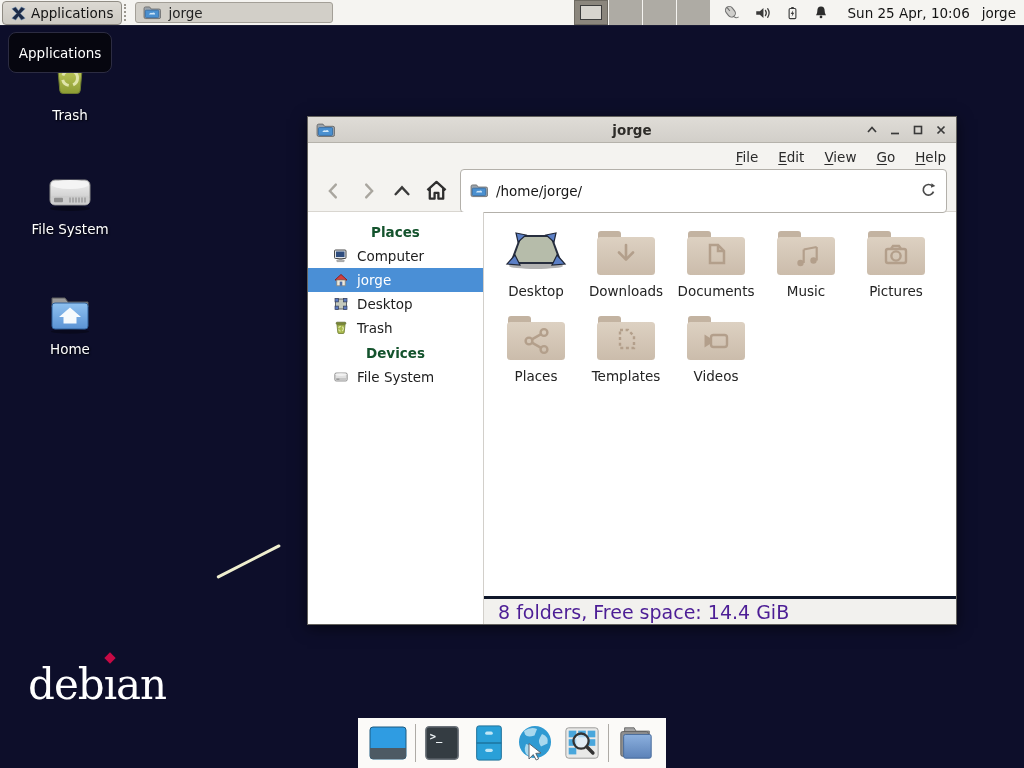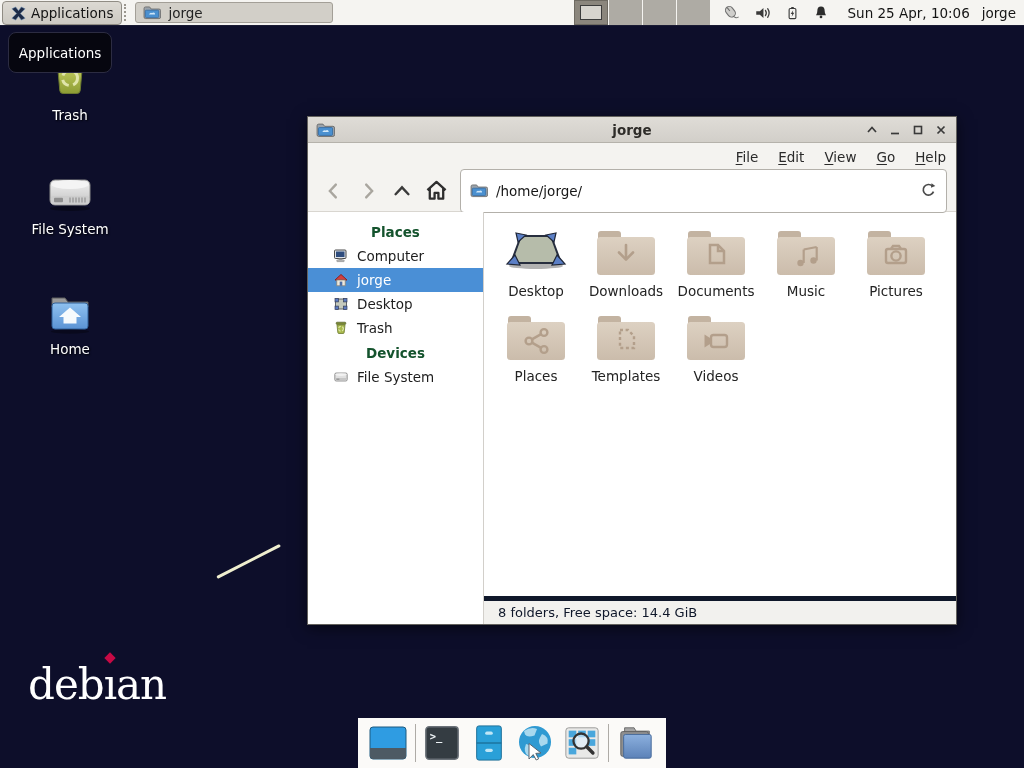--- a/index.html
+++ b/index.html
@@ -120,22 +120,22 @@
   .file-area {
     flex:1; padding:14px 0 0 7px;
     display:flex; flex-wrap:wrap; align-content:flex-start;
   }
   .file-item {
     width:86px; margin:0 2px 12px 2px;
     display:flex; flex-direction:column; align-items:center; color:#232323;
   }
   .file-item .flabel { margin-top:3px; }
   .statusbar {
-    height:28px; background:#f2f1ee; border-top:5px solid #0f172a;
-    display:flex; align-items:center; padding-left:14px; color:#0f172a; font-size:13px;
+    height:28px; background:#f2f1ee; border-top:3px solid #0f172a;
+    display:flex; align-items:center; padding-left:14px; color:#4c1d95; font-size:19px;
   }
 
   
   .debian-logo {
     position:absolute; left:0; right:0; top:660px; 
     font-family:"DejaVu Serif", serif; font-size:42px; color:#ffffff;
     letter-spacing:-1px; z-index:6;padding-left:28px;
   }
   .debian-logo .di { position:relative; }
   .debian-logo .di::after {

